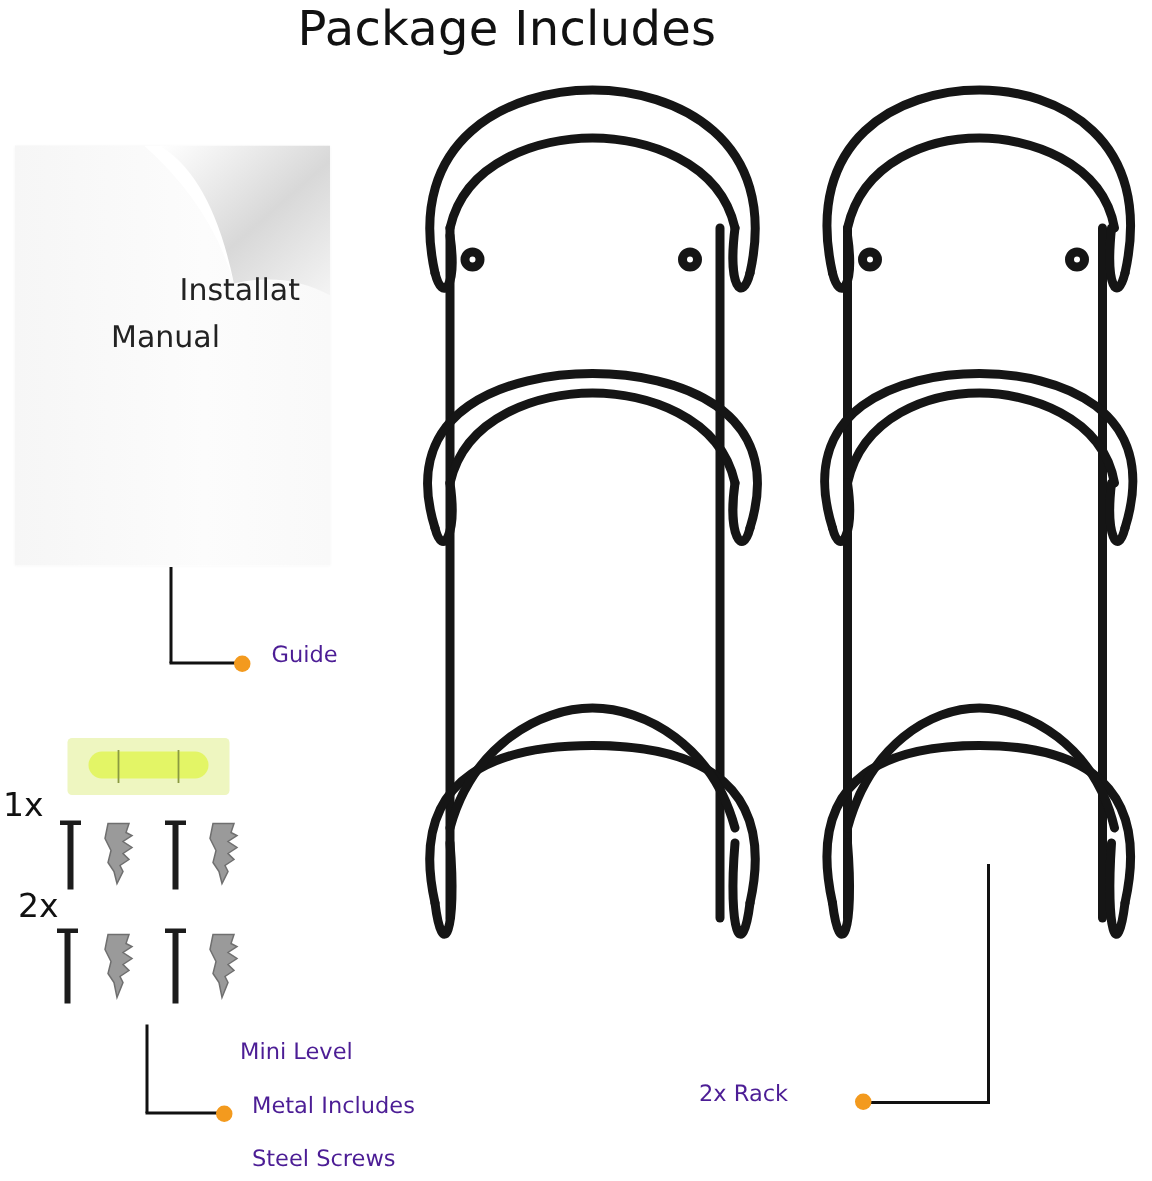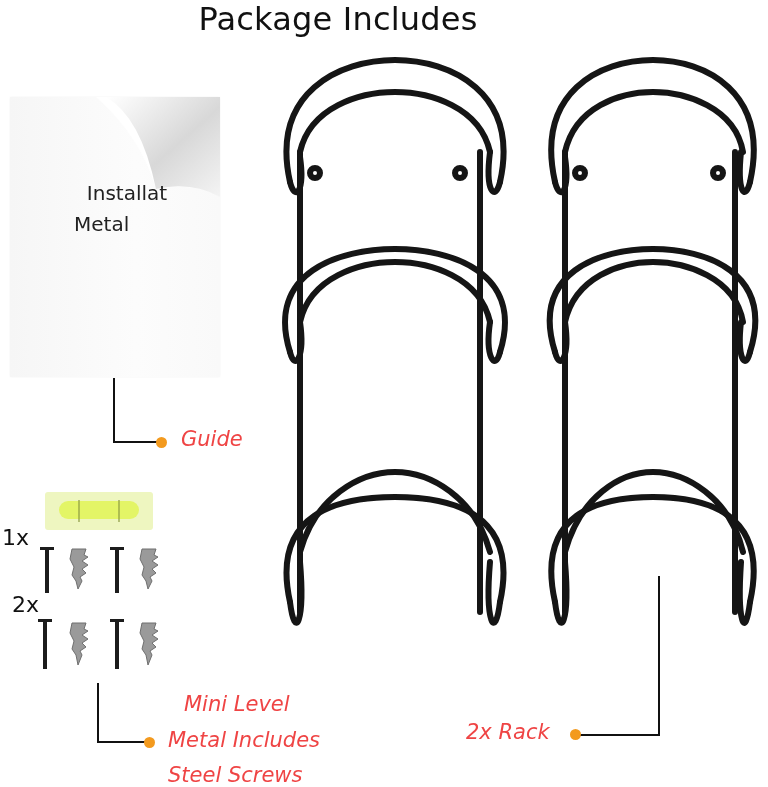--- a/index.html
+++ b/index.html
@@ -4,21 +4,21 @@
 <style>
   html, body { margin:0; padding:0; background:#ffffff; }
   body { width:768px; height:787px; position:relative; overflow:hidden;
          font-family:"DejaVu Sans", sans-serif; color:#111; }
   .abs { position:absolute; }
   .title { left:0; width:676px; top:0; text-align:center; font-size:32px; line-height:38px; letter-spacing:0.2px; }
   .manual { left:10px; top:97px; width:210px; height:280px;
             background:linear-gradient(90deg,#f6f6f6,#fcfcfc 60%,#f9f9f9); box-shadow:0 0 2px rgba(0,0,0,0.05);}
   .curl { left:96px; top:97px; width:124px; height:110px; overflow:hidden; }
   .manual-text { left:30px; top:178px; width:170px; text-align:center; font-size:20px; line-height:31px; color:#222; }
-  .lbl { font-size:21px; color:#ef4444; white-space:nowrap;font-style:italic; }
+  .lbl { font-size:15px; color:#4c1d95; white-space:nowrap; }
   .dot { width:11px; height:11px; border-radius:50%; background:#f39a1e; }
   .line { background:#111; }
   .qty { font-size:22px; }
   svg { position:absolute; overflow:visible; }
 </style>
 </head>
 <body>
 
 <div class="abs title">Package Includes</div>
 
@@ -30,22 +30,22 @@
         <stop offset="0" stop-color="#ffffff"></stop>
         <stop offset="0.55" stop-color="#d8d8d8"></stop>
         <stop offset="1" stop-color="#f4f4f4"></stop>
       </linearGradient>
     </defs>
     <path d="M0,0 L124,0 L124,100 Q100,85 60,92 Q45,40 0,0 Z" fill="#fff"></path>
     <path d="M10,0 Q45,20 60,92 Q95,84 124,100 L124,0 Z" fill="url(#cg)"></path>
   </svg>
 </div>
 <div class="abs manual-text">
-  <div style="text-align:center;padding-left:24px">Installat</div>
-  <div style="text-align:left;padding-left:44px">Metal</div>
+  <div style="text-align:right;padding-left:24px">Installat</div>
+  <div style="text-align:left;padding-left:44px">Manual</div>
 </div>
 
 <div class="abs line" style="left:113px;top:378px;width:2px;height:64px"></div>
 <div class="abs line" style="left:113px;top:441px;width:46px;height:2px"></div>
 <div class="abs dot" style="left:156px;top:437px"></div>
 <div class="abs lbl" style="left:181px;top:427px">Guide</div>
 
 <div class="abs qty" style="left:2px;top:525px">1x</div>
 <div class="abs qty" style="left:12px;top:592px">2x</div>
 
@@ -75,21 +75,21 @@
       <path d="M104,4 L118,4 L116,10 L120,12 L114,16 L120,20 L114,24 L118,28 L112,32 L114,36 L110,44 L108,36 L104,30 L106,22 L102,14 Z"></path>
       <path d="M34,78 L48,78 L46,84 L50,86 L44,90 L50,94 L44,98 L48,102 L42,106 L44,110 L40,120 L38,110 L34,104 L36,96 L32,88 Z"></path>
       <path d="M104,78 L118,78 L116,84 L120,86 L114,90 L120,94 L114,98 L118,102 L112,106 L114,110 L110,120 L108,110 L104,104 L106,96 L102,88 Z"></path>
     </g>
   </svg>
 </div>
 
 <div class="abs line" style="left:97px;top:683px;width:2px;height:59px"></div>
 <div class="abs line" style="left:97px;top:741px;width:50px;height:2px"></div>
 <div class="abs dot" style="left:144px;top:737px"></div>
-<div class="abs lbl" style="left:184px;top:692px">Mini Level</div>
+<div class="abs lbl" style="left:160px;top:692px">Mini Level</div>
 <div class="abs lbl" style="left:168px;top:728px">Metal Includes</div>
 <div class="abs lbl" style="left:168px;top:763px">Steel Screws</div>
 
 <div class="abs" style="left:270px;top:52px;width:250px;height:610px">
   <svg width="250" height="610" viewBox="0 0 250 610" fill="none" stroke="#151515" stroke-width="6" stroke-linecap="round">
     <line x1="30" y1="100" x2="30" y2="560"></line>
       <line x1="210" y1="100" x2="210" y2="560"></line>
     <path d="M20,130 C0,40 70,8 125,8 C180,8 250,40 230,130"></path>
     <path d="M30,100 C40,55 90,40 125,40 C160,40 210,55 220,100"></path>
     <path d="M20,130 C25,150 35,140 30,105"></path>

